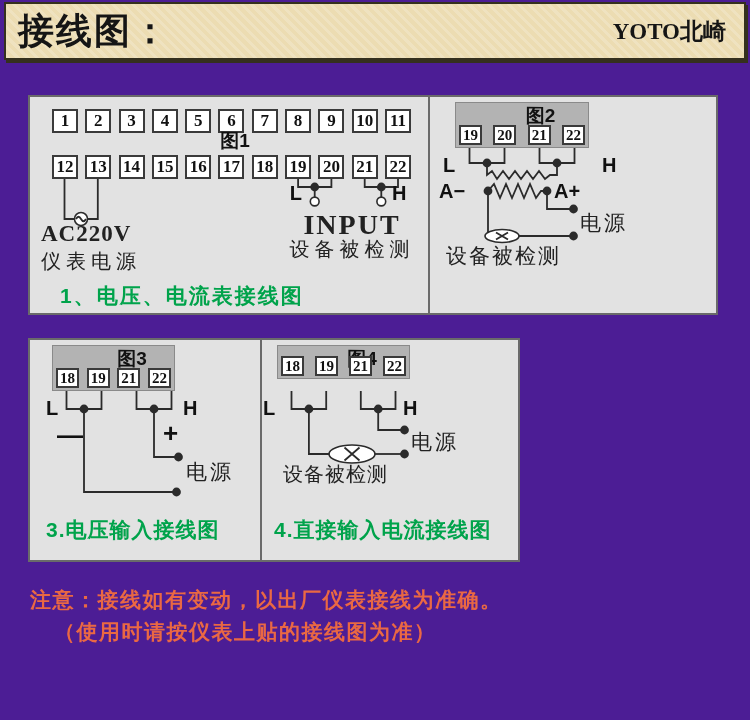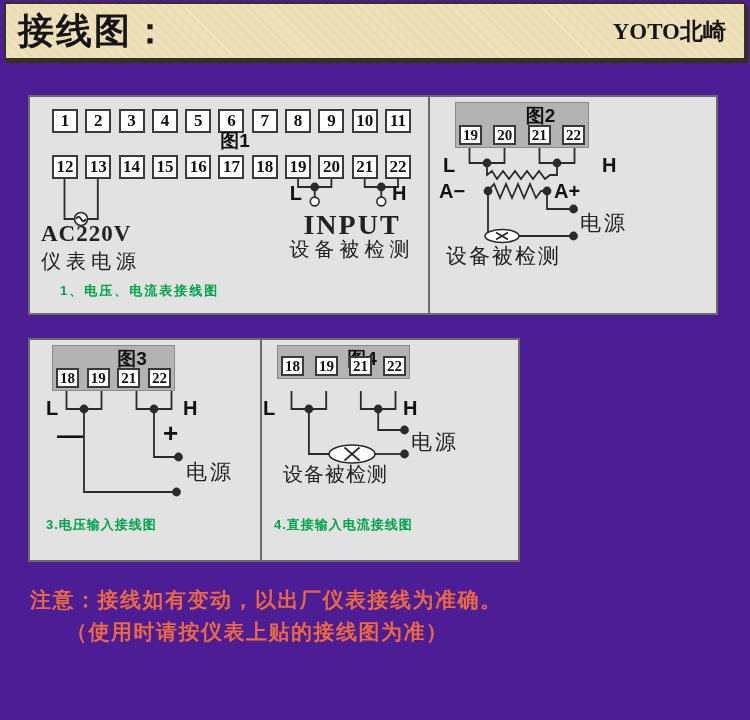--- a/index.html
+++ b/index.html
@@ -34,21 +34,21 @@
   
   .tpanel{position:absolute;background:var(--terminal-panel-bg);border:1px solid #8a8a8a;box-sizing:border-box;}
   .tpanel .fig{position:absolute;top:0;left:0;right:0;text-align:center;
                font-weight:bold;font-size:19px;color:#111;margin-left:37px;}
   .tpanel .tline{position:absolute;left:0;right:0;bottom:2px;display:flex;
                  justify-content:space-between;padding:0 3px;}
   .tpanel .tb{width:19px;height:16px;line-height:16px;font-size:15px;}
   .figlabel{position:absolute;text-align:center;font-weight:bold;font-size:19px;color:#111;}
   .lh{position:absolute;font-weight:bold;font-size:20px;color:#111;}
   .serif{font-family:"Liberation Serif",serif;color:#222;}
-  .cap{position:absolute;font-weight:bold;font-size:13px;color:var(--caption-green);letter-spacing:2px;white-space:nowrap;}
+  .cap{position:absolute;font-weight:bold;font-size:21px;color:var(--caption-green);letter-spacing:2px;white-space:nowrap;}
   .note{position:absolute;font-family:"Liberation Serif",serif;font-weight:bold;
         font-size:21px;color:var(--note-orange);letter-spacing:1.5px;white-space:nowrap;}
   .sign{position:absolute;font-weight:bold;font-size:26px;color:#111;}
 </style>
 </head>
 <body>
 
 <div class="page">
 
   <div class="hdr">
@@ -201,14 +201,14 @@
       </div>
     </div>
     <div class="lh" style="left:233px;top:57px;">L</div>
     <div class="lh" style="left:373px;top:57px;">H</div>
     <div class="abs serif" style="left:381px;top:88px;font-size:21px;letter-spacing:3px;">电源</div>
     <div class="abs serif" style="left:253px;top:121px;font-size:20px;letter-spacing:1px;">设备被检测</div>
     <div class="cap" style="left:244px;top:176px;letter-spacing:1px;">4.直接输入电流接线图</div>
   </div>
 
   <div class="note" style="left:30px;top:586px;">注意：接线如有变动，以出厂仪表接线为准确。</div>
-  <div class="note" style="left:66px;top:618px;">（使用时请按仪表上贴的接线图为准）</div>
+  <div class="note" style="left:54px;top:618px;">（使用时请按仪表上贴的接线图为准）</div>
 </div>
 
 </body></html>

